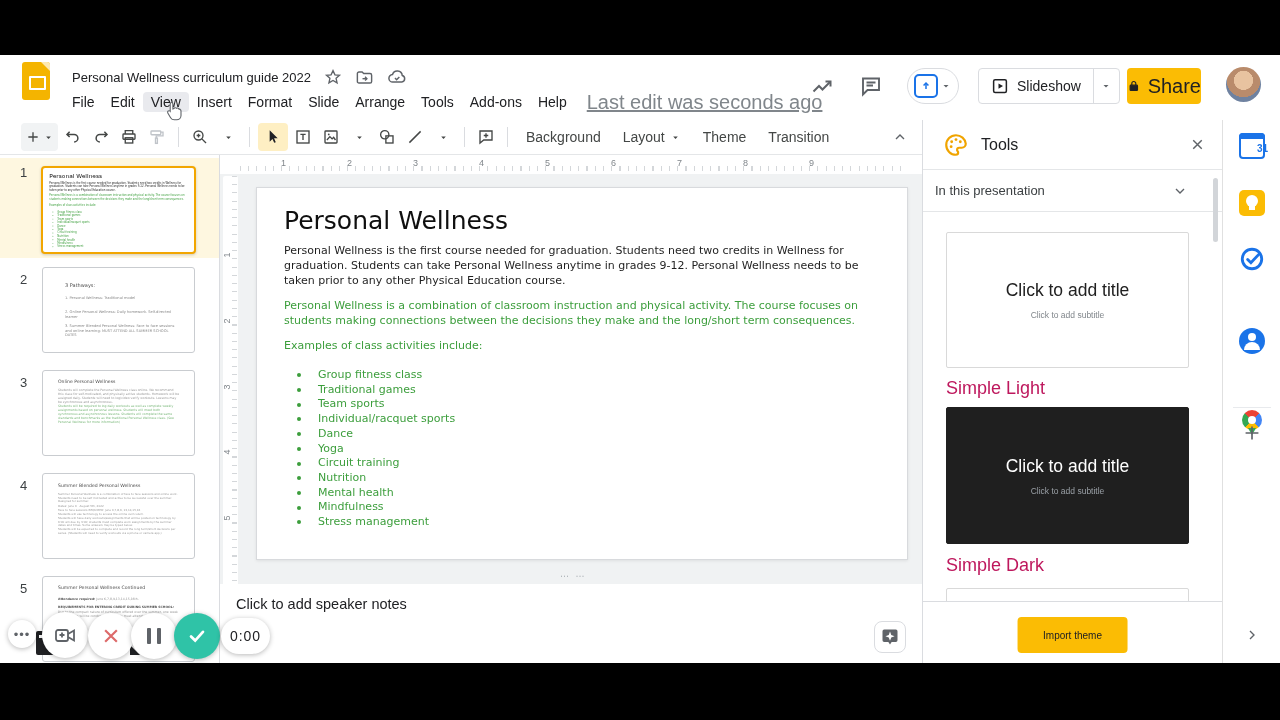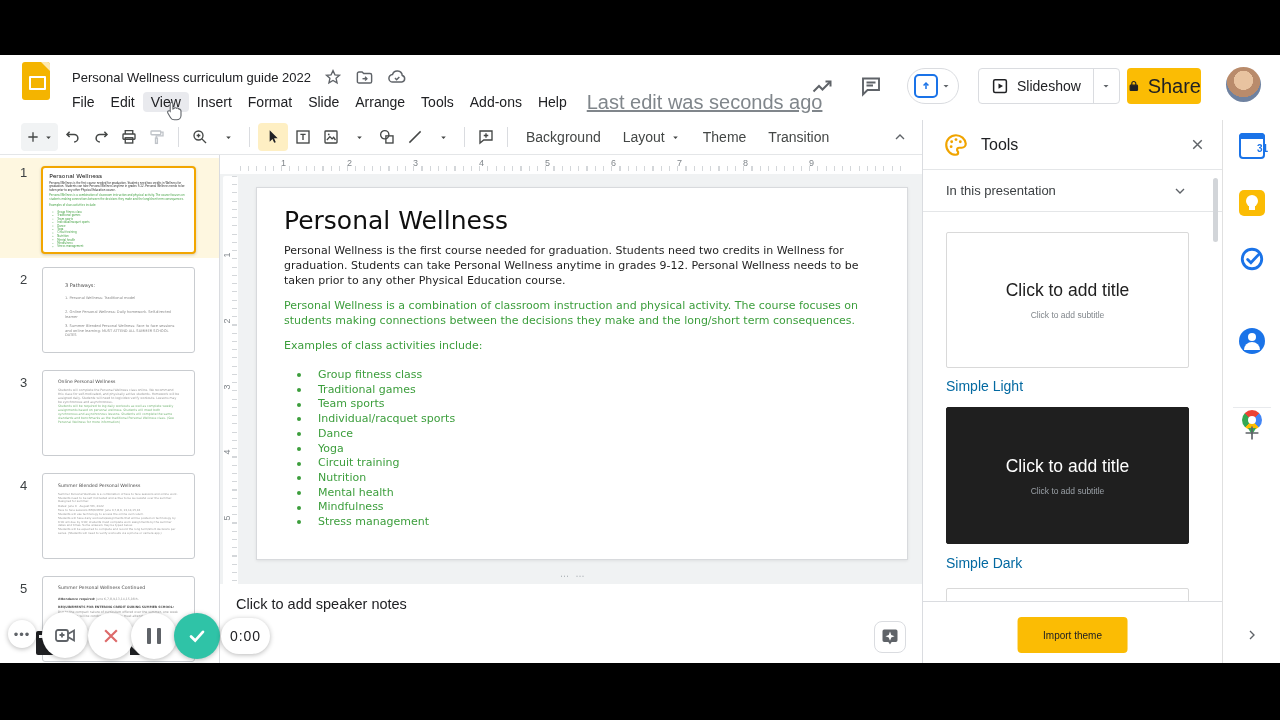--- a/index.html
+++ b/index.html
@@ -80,31 +80,31 @@
   .notes-text{position:absolute;left:16px;top:12px;font-size:14.5px;color:#202124;}
   .explore-btn{position:absolute;left:654px;top:466px;width:32px;height:32px;background:#fff;border:1px solid #dadce0;border-radius:8px;
     display:flex;align-items:center;justify-content:center;}
 
   
   .panel-themes{position:absolute;left:922px;top:65px;width:300px;height:543px;background:#fff;border-left:1px solid #dadce0;}
   .pt-head{position:absolute;left:0;top:0;width:100%;height:50px;border-bottom:1px solid #e4e6e8;display:flex;align-items:center;}
   .pt-title{font-size:16px;color:#202124;margin-left:12px;}
   .pt-close{position:absolute;right:16px;top:16px;color:#5f6368;}
   .pt-filter{position:absolute;left:0;top:50px;width:100%;height:42px;border-bottom:1px solid #e4e6e8;display:flex;align-items:center;}
-  .pt-filter-label{font-size:13px;color:#3c4043;margin-left:23px;}
+  .pt-filter-label{font-size:13px;color:#3c4043;margin-left:12px;}
   .pt-chevron{position:absolute;right:34px;top:63px;color:#5f6368;}
   .pt-scroll{position:absolute;right:4px;top:58px;width:5px;height:64px;background:#d2d5d9;border-radius:3px;}
   .tcard{position:absolute;left:23px;width:243px;height:136px;background:#fff;border:1px solid #d9d9d9;border-radius:2px;
     display:flex;flex-direction:column;align-items:center;justify-content:center;gap:9px;font-family:"Liberation Sans",sans-serif;}
   .tcard .ct{font-size:17.5px;color:#212121;}
   .tcard .cs{font-size:8.5px;color:#80868b;}
   .tcard.dark{background:#1f1f1f;border-color:#1f1f1f;}
   .tcard.dark .ct{color:#fff;}
   .tcard.dark .cs{color:#9aa0a6;}
-  .tlabel{position:absolute;left:23px;font-size:14px;color:#0369a1;}
+  .tlabel{position:absolute;left:23px;font-size:18px;color:#be185d;}
   .pt-foot{position:absolute;left:0;bottom:0;width:100%;height:62px;background:#fff;border-top:1px solid #dadce0;z-index:3;}
   .import-btn{position:absolute;left:50%;transform:translateX(-50%);top:15px;height:36px;padding:0 26px;background:#fbbc04;border:none;
     border-radius:4px;font-size:10px;font-weight:500;color:#202124;display:flex;align-items:center;font-family:"Liberation Sans",sans-serif;}
 
   
   .panel-apps{position:absolute;left:1222px;top:65px;width:58px;height:543px;background:#fff;border-left:1px solid #e0e0e0;}
   .app-ic{position:absolute;left:16px;width:26px;height:26px;}
   .apps-div{position:absolute;left:10px;top:287px;width:38px;height:1px;background:#e8eaed;}
   .apps-plus{position:absolute;left:18px;top:302px;color:#5f6368;}
   .apps-expand{position:absolute;left:21px;top:507px;color:#5f6368;}

